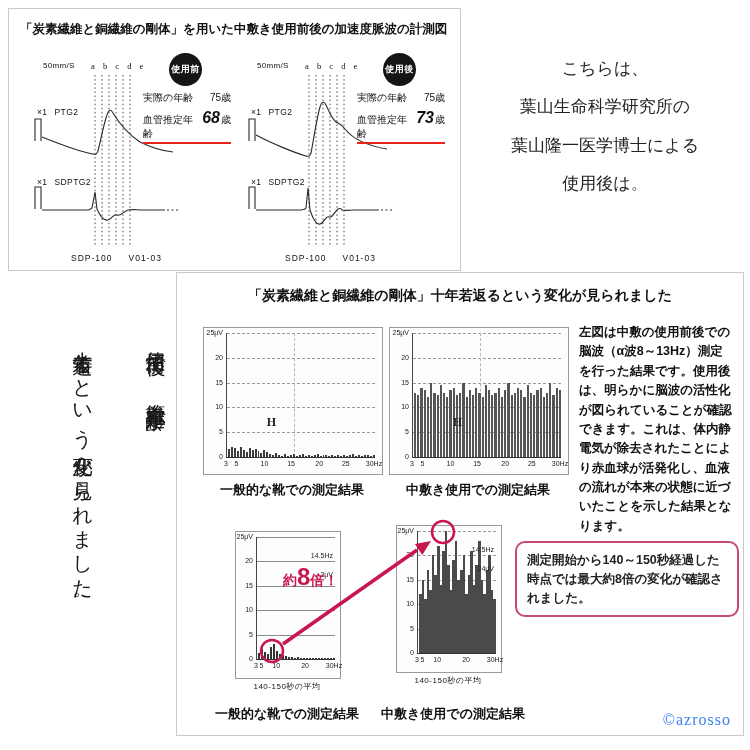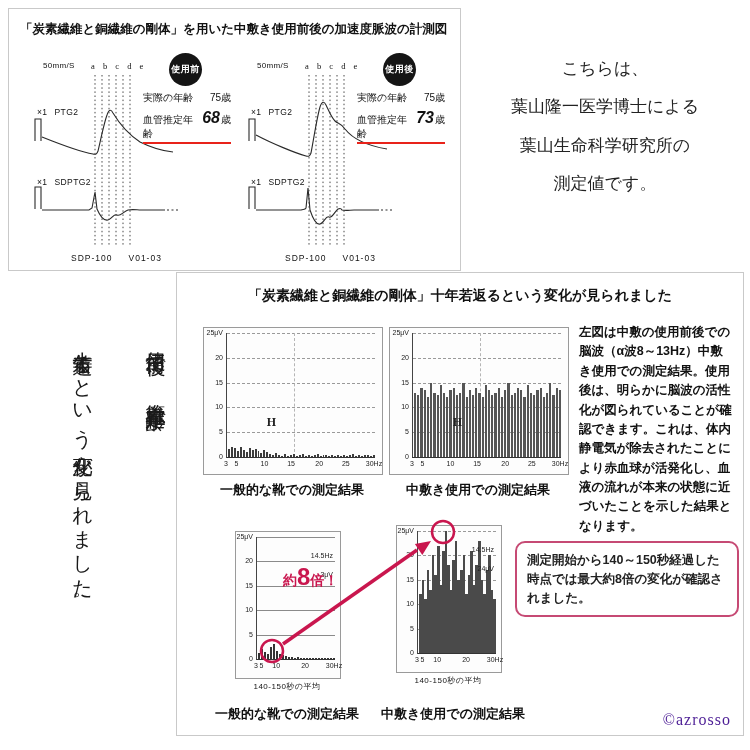--- a/index.html
+++ b/index.html
@@ -69,21 +69,21 @@
   .callout{position:absolute;left:338px;top:268px;width:200px;border:2px solid #c64a74;
            border-radius:10px;padding:8px 10px;font-size:12.5px;font-weight:bold;
            line-height:1.5;color:#222;background:#fff;}
   .conclusion{position:absolute;left:336px;top:352px;width:226px;font-size:12.5px;
               font-weight:bold;line-height:1.45;color:#d02a62;}
   .multiplier{position:absolute;left:106px;top:290px;color:#c9164e;font-weight:bold;
               font-size:14px;white-space:nowrap;z-index:6;}
   .multiplier .num{font-size:24px;}
   .anno-svg{position:absolute;left:0;top:0;width:566px;height:462px;z-index:5;pointer-events:none;}
   .copyright{position:absolute;right:12px;bottom:6px;font-family:"Liberation Serif",serif;
-             font-size:16px;color:#4c1d95;letter-spacing:1px;}
+             font-size:16px;color:#3b82f6;letter-spacing:1px;}
 </style>
 </head>
 <body>
 
 <div class="box-top">
   <div class="pulse-title">「炭素繊維と銅繊維の剛体」を用いた中敷き使用前後の加速度脈波の計測図</div>
 
   <div class="pulse-chart" id="pulse1">
     <svg class="pc-svg" viewBox="0 0 210 215">
       <g stroke="#333" stroke-width="0.9" stroke-dasharray="1.5,2.6">
@@ -180,23 +180,23 @@
     </span>
     <div class="pc-device">
       <span>SDP-100</span>
       <span>V01-03</span>
     </div>
   </div>
 </div>
 
 <div class="side-note">
   <div>こちらは、</div>
+  <div>葉山生命科学研究所の</div>
   <div>葉山隆一医学博士による</div>
-  <div>葉山生命科学研究所の</div>
-  <div>測定値です。</div>
+  <div>使用後は。</div>
 </div>
 
 <div class="vertical-note">
   <div>使用前後で、血管推定年齢が</div>
   <div>十年若返るという変化が見られました。</div>
 </div>
 
 <div class="box-bottom">
   <div class="eeg-title">「炭素繊維と銅繊維の剛体」十年若返るという変化が見られました</div>
 
@@ -344,21 +344,21 @@
       <span class="xtick" style="left: 32.36px; top: 132px;">5</span>
       <span class="xtick" style="left: 60.48px; top: 132px;">10</span>
       <span class="xtick" style="left: 87.12px; top: 132px;">15</span>
       <span class="xtick" style="left: 115.24px; top: 132px;">20</span>
       <span class="xtick" style="left: 141.88px; top: 132px;">25</span>
       <span class="xtick" style="left: 170px; top: 132px;">30Hz</span>
     </div>
   <div class="eeg-caption" id="capA">一般的な靴での測定結果</div>
   <div class="eeg-caption" id="capB">中敷き使用での測定結果</div>
 
-  <div class="eeg-desc">左図は中敷の使用前後での脳波（α波8～13Hz）中敷き使用での測定結果。使用後は、明らかに脳波の活性化が図られていることが確認できます。これは、体内静電気が除去されたことにより赤血球が活発化し、血液の流れが本来の状態に近づいたことを示した結果となります。</div>
+  <div class="eeg-desc">左図は中敷の使用前後での脳波（α波8～13Hz）測定を行った結果です。使用後は、明らかに脳波の活性化が図られていることが確認できます。これは、体内静電気が除去されたことにより赤血球が活発化し、血液の流れが本来の状態に近づいたことを示した結果となります。</div>
 
   <div class="eeg-chart" id="eegC">
       <div class="plot" style="left: 20px; top: 5px; width: 78px; height: 122px;">
         <div class="grid solid" style="top: 0px;"></div>
         <div class="grid solid" style="top: 24.4px;"></div>
         <div class="grid solid" style="top: 48.8px;"></div>
         <div class="grid solid" style="top: 73.2px;"></div>
         <div class="grid solid" style="top: 97.6px;"></div>
         <div class="bars" style="gap: 1px;">
           <div class="bar" style="height: 4.8%; background: rgb(51, 51, 51);"></div>

